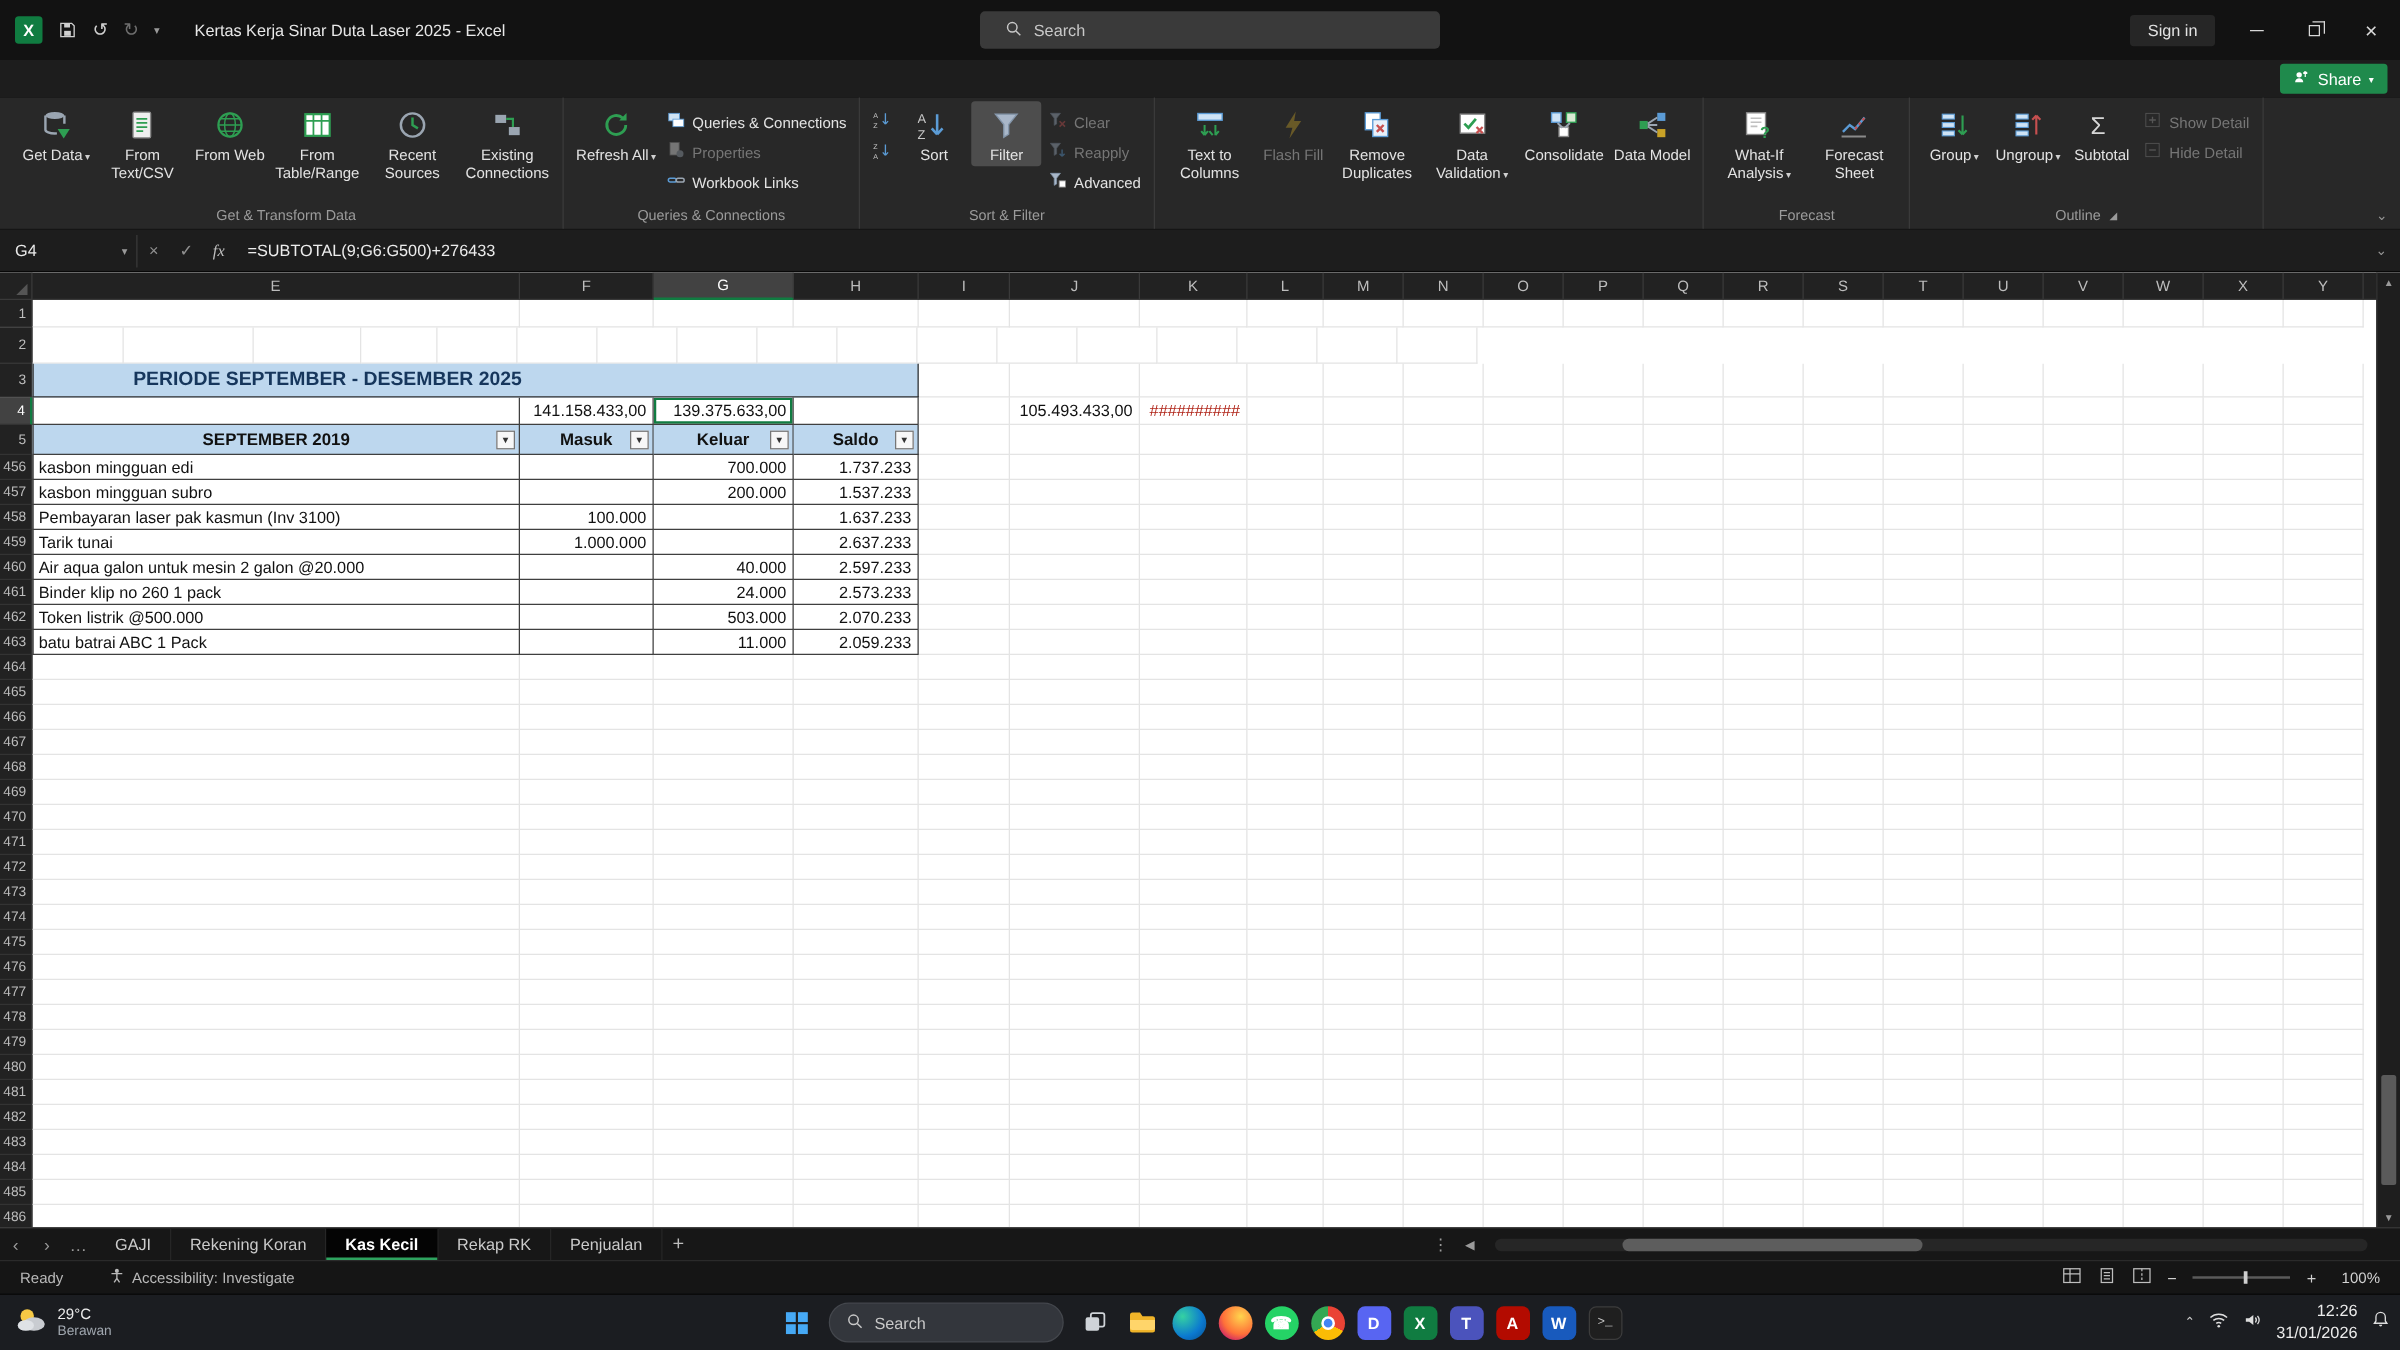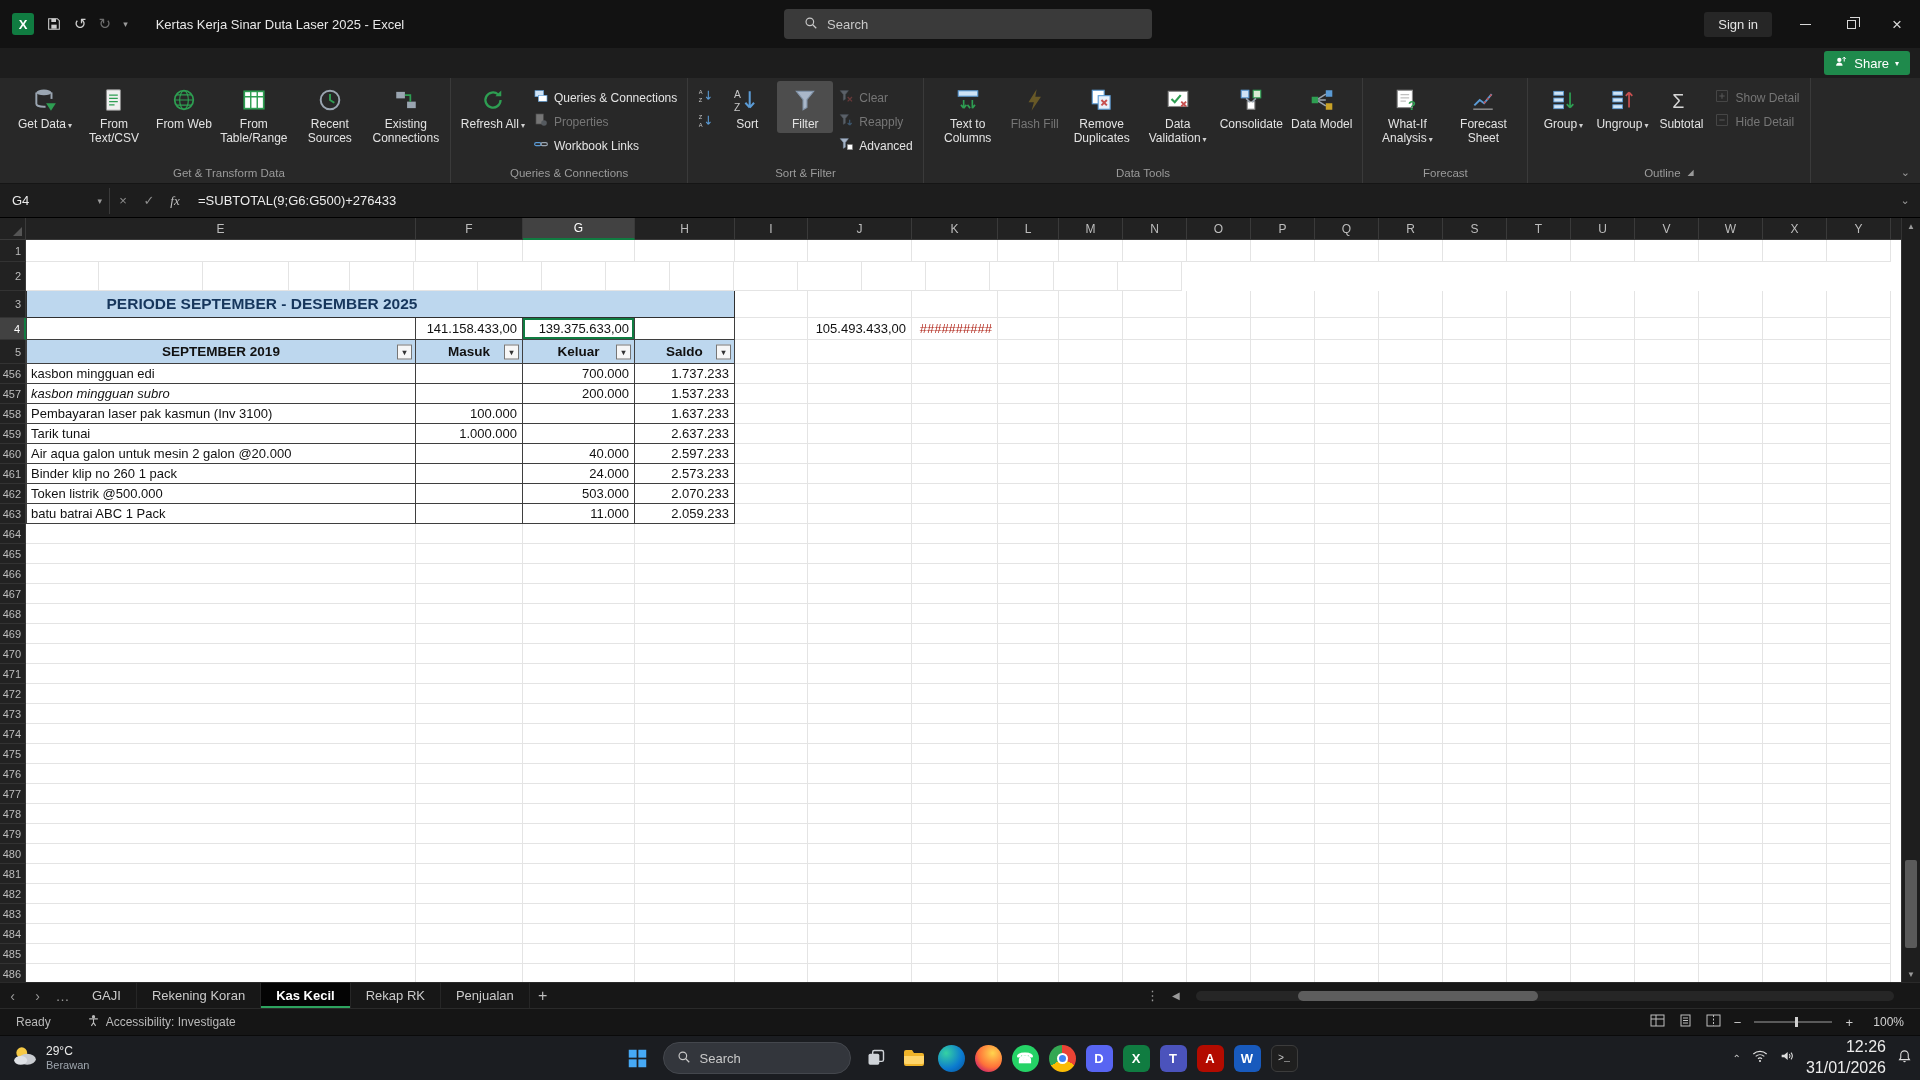--- a/index.html
+++ b/index.html
@@ -129,21 +129,21 @@
   .ic-chrome{background:conic-gradient(#ea4335 0 33%, #fbbc05 0 66%, #34a853 0 100%);}
   .chrome-in{width:11px;height:11px;border-radius:50%;background:#4285f4;border:2px solid #fff;}
   .ic-discord{background:#5865f2;}
   .ic-excel{background:#107c41;}
   .ic-teams{background:#4b53bc;}
   .ic-acrobat{background:#b30b00;}
   .ic-word{background:#185abd;}
   .ic-terminal{background:#1f1f1f;border:1px solid #3c3c3c;color:#c8c8c8;font-family:"Liberation Mono",monospace;font-size:10px;font-weight:normal;}
   .tk-tray{position:absolute;right:8px;display:flex;align-items:center;gap:11px;color:#ddd;}
   .tray-chev{font-size:10px;color:#cfcfcf;}
-  .tray-time{text-align:right;font-size:16px;line-height:1.3;color:#ececec;}
+  .tray-time{text-align:right;font-size:13px;line-height:1.3;color:#ececec;}
 </style>
 </head>
 <body>
 
 <div class="app">
 
   <div class="titlebar">
     <div class="tb-left">
       <div class="excel-logo">X</div>
       <div class="qat-btn">
@@ -419,23 +419,20 @@
             <div class="ric">
               <svg width="26" height="26" viewBox="0 0 24 24">
                 <rect x="2.5" y="9" width="6" height="6" fill="#2e9e52"></rect>
                 <rect x="15.5" y="3" width="6" height="6" fill="#5b9bd5"></rect>
                 <rect x="15.5" y="15" width="6" height="6" fill="#c9a227"></rect>
                 <path d="M8.5 12h7M15.5 6.5l-7 4.5m7 6.5l-7-4.5" stroke="#9aa5b1" stroke-width="1.4" fill="none"></path>
               </svg>
             </div>
             <div class="rlabel">Data Model</div>
           </div>
-        </div>
-        <div class="rg-label">
-          <span>Data Tools</span>
         </div>
       </div>
       <div class="rgroup">
         <div class="rg-content">
           <div class="btn-large">
             <div class="ric">
               <svg width="26" height="26" viewBox="0 0 24 24">
                 <rect x="3" y="3" width="14" height="16" fill="#fff" stroke="#8a8a8a"></rect>
                 <path d="M6 7h8M6 10h8M6 13h5" stroke="#c0c0c0" stroke-width="1.2"></path>
                 <text x="13" y="21.5" font-size="12" font-weight="bold" fill="#2e9e52">?</text>
@@ -699,21 +696,21 @@
           <div class="gcell" style="width: 64px;"></div>
           <div class="gcell" style="width: 64px;"></div>
           <div class="gcell" style="width: 64px;"></div>
           <div class="gcell" style="width: 64px;"></div>
           <div class="gcell" style="width: 64px;"></div>
           <div class="gcell" style="width: 64px;"></div>
           <div class="gcell" style="width: 64px;"></div>
         </div>
         <div class="grow" style="height: 20px;">
           <div class="rowheader">457</div>
-          <div class="gcell tbl tbl-first txt" style="width: 390px; font-style: italic;">kasbon mingguan subro</div>
+          <div class="gcell tbl tbl-first txt" style="width: 390px;">kasbon mingguan subro</div>
           <div class="gcell tbl num" style="width: 107px;"></div>
           <div class="gcell tbl num" style="width: 112px;">200.000</div>
           <div class="gcell tbl num" style="width: 100px;">1.537.233</div>
           <div class="gcell" style="width: 73px;"></div>
           <div class="gcell" style="width: 104px;"></div>
           <div class="gcell" style="width: 86px;"></div>
           <div class="gcell" style="width: 61px;"></div>
           <div class="gcell" style="width: 64px;"></div>
           <div class="gcell" style="width: 64px;"></div>
           <div class="gcell" style="width: 64px;"></div>

